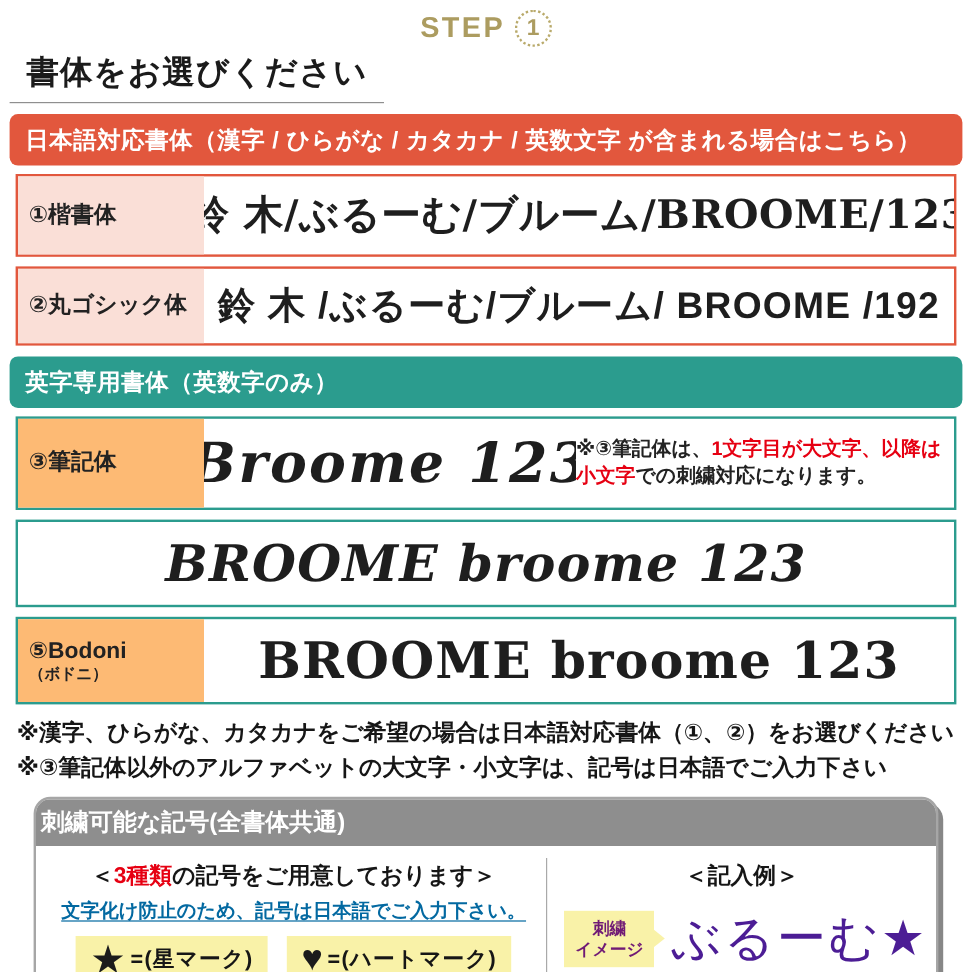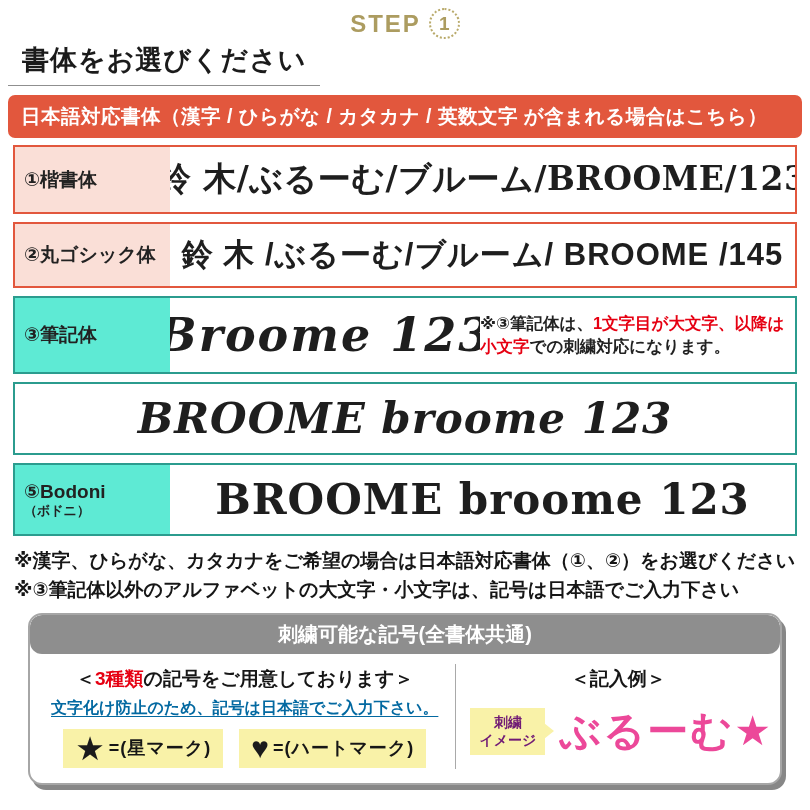--- a/index.html
+++ b/index.html
@@ -21,62 +21,62 @@
   .pill.coral { background:#e2573d; }
   .pill.teal  { background:#2b9c8e; }
 
   
   .font-box { display:flex; align-items:stretch; border-width:2px; border-style:solid; margin:0 5px 8px; background:#ffffff; }
   .font-box.coral { border-color:#e2573d; }
   .font-box.teal  { border-color:#2b9c8e; }
   .font-label { width:155px; flex:0 0 155px; display:flex; flex-direction:column; justify-content:center;
                 padding:8px 4px 8px 9px; font-size:19px; font-weight:600; color:#222; line-height:1.25; }
   .font-label.coral { background:#fadfd7; }
-  .font-label.teal  { background:#5eead4; }
+  .font-label.teal  { background:#fdba74; }
   .font-sublabel { font-size:13px; font-weight:600; }
   .font-sample { flex:1; display:flex; align-items:center; justify-content:center; padding:10px 6px; overflow:hidden; }
 
   .sample-kaisho { font-family:"DejaVu Serif","Liberation Serif",serif; font-weight:bold; font-size:33px; letter-spacing:0.5px; white-space:nowrap; }
   .sample-marugo { font-family:"Liberation Sans","DejaVu Sans",sans-serif; font-weight:bold; font-size:31px; letter-spacing:1px; white-space:nowrap; }
   .sample-script { font-family:"DejaVu Serif","Liberation Serif",serif; font-style:italic; font-weight:bold; font-size:46px; letter-spacing:2px; white-space:nowrap; }
   .sample-chancery { font-family:"DejaVu Serif","Liberation Serif",serif; font-style:italic; font-weight:600; font-size:42px; letter-spacing:1px; white-space:nowrap; }
   .sample-bodoni { font-family:"DejaVu Serif","Liberation Serif",serif; font-weight:600; font-size:42px; letter-spacing:1px; white-space:nowrap; }
 
   .box3 .font-sample { flex:0 0 310px; }
   .box3-note { flex:1; display:flex; align-items:center; padding:8px 10px 8px 0; font-size:16.5px; font-weight:bold; line-height:1.4; color:#222; }
   .red-text { color:#e60012; }
 
   
   .notes { margin:10px 6px 6px; font-size:19px; font-weight:bold; color:#161616; line-height:1.55; }
 
   
   .symbols-box { margin:8px 20px 12px; border:2px solid #a6a6a6; border-radius:14px; background:#ffffff;
                  box-shadow:4px 5px 0 #878787; overflow:hidden; }
-  .symbols-header { background:#8e8e8e; color:#ffffff; text-align:center; font-size:20px; font-weight:600; padding:6px 4px;border-radius:12px; }
+  .symbols-header { background:#8e8e8e; color:#ffffff; text-align:left; font-size:20px; font-weight:600; padding:6px 4px; }
   .symbols-body { display:flex; padding:10px 8px 14px; }
   .symbols-left { flex:1 1 57%; padding:2px 10px 0 6px; border-right:1px solid #a9a9a9; }
   .symbols-right { flex:1 1 43%; padding:2px 6px 0 14px; }
 
   .symbols-heading { text-align:center; font-size:19px; font-weight:bold; color:#161616; }
   .symbols-caution { text-align:center; color:#0369a1; font-size:16px; font-weight:600; margin-top:6px;
                      text-decoration:underline; text-underline-offset:3px; }
   .symbol-rows { margin-top:10px; display:flex; flex-direction:column; gap:9px; align-items:center; }
   .symbol-row { display:flex; gap:16px; justify-content:center; }
   .symbol-item { background:#f9f2a8; display:flex; align-items:center; gap:4px; padding:3px 12px; }
   .symbol-glyph { font-size:33px; line-height:1; color:#1b1b1b; }
   .symbol-glyph.heart { font-size:30px; }
   .symbol-text { font-size:18px; font-weight:bold; color:#161616; letter-spacing:1px; }
 
   .example-heading { text-align:center; font-size:19px; font-weight:bold; color:#161616; }
   .example-row { display:flex; align-items:center; gap:14px; margin:12px 0 10px; }
   .stitch-tag { position:relative; background:#f9f2a8; padding:5px 9px; font-size:14px; font-weight:bold;
                 text-align:center; line-height:1.3; color:#701a75; flex:0 0 auto; }
   .stitch-tag::after { content:""; position:absolute; right:-9px; top:50%; transform:translateY(-50%);
                        border-top:8px solid transparent; border-bottom:8px solid transparent; border-left:10px solid #f9f2a8; }
-  .example-sample { font-size:41px; font-weight:bold; letter-spacing:2px; white-space:nowrap; color:#ec4899; }
+  .example-sample { font-size:41px; font-weight:normal; letter-spacing:2px; white-space:nowrap; color:#4c1d95; }
 </style>
 </head>
 <body>
 
 <div class="page">
 
   <div class="step-row">
     <span class="step-label">STEP</span>
     <span class="step-badge">1</span>
   </div>
@@ -89,24 +89,25 @@
   <div class="font-box coral">
     <div class="font-label coral">①楷書体</div>
     <div class="font-sample">
       <span class="sample-kaisho">鈴 木/ぶるーむ/ブルーム/BROOME/123</span>
     </div>
   </div>
 
   <div class="font-box coral">
     <div class="font-label coral">②丸ゴシック体</div>
     <div class="font-sample">
-      <span class="sample-marugo">鈴 木 /ぶるーむ/ブルーム/ BROOME /145</span>
+      <span class="sample-marugo">鈴 木 /ぶるーむ/ブルーム/ BROOME /192</span>
     </div>
   </div>
 
+  <div class="pill teal">英字専用書体（英数字のみ）</div>
 
   <div class="font-box teal box3">
     <div class="font-label teal">③筆記体</div>
     <div class="font-sample">
       <span class="sample-script">Broome 123</span>
     </div>
     <div class="box3-note">
       <span><span>※③筆記体は、</span><span class="red-text">1文字目が大文字、以降は小文字</span><span>での刺繍対応になります。</span></span>
     </div>
   </div>

